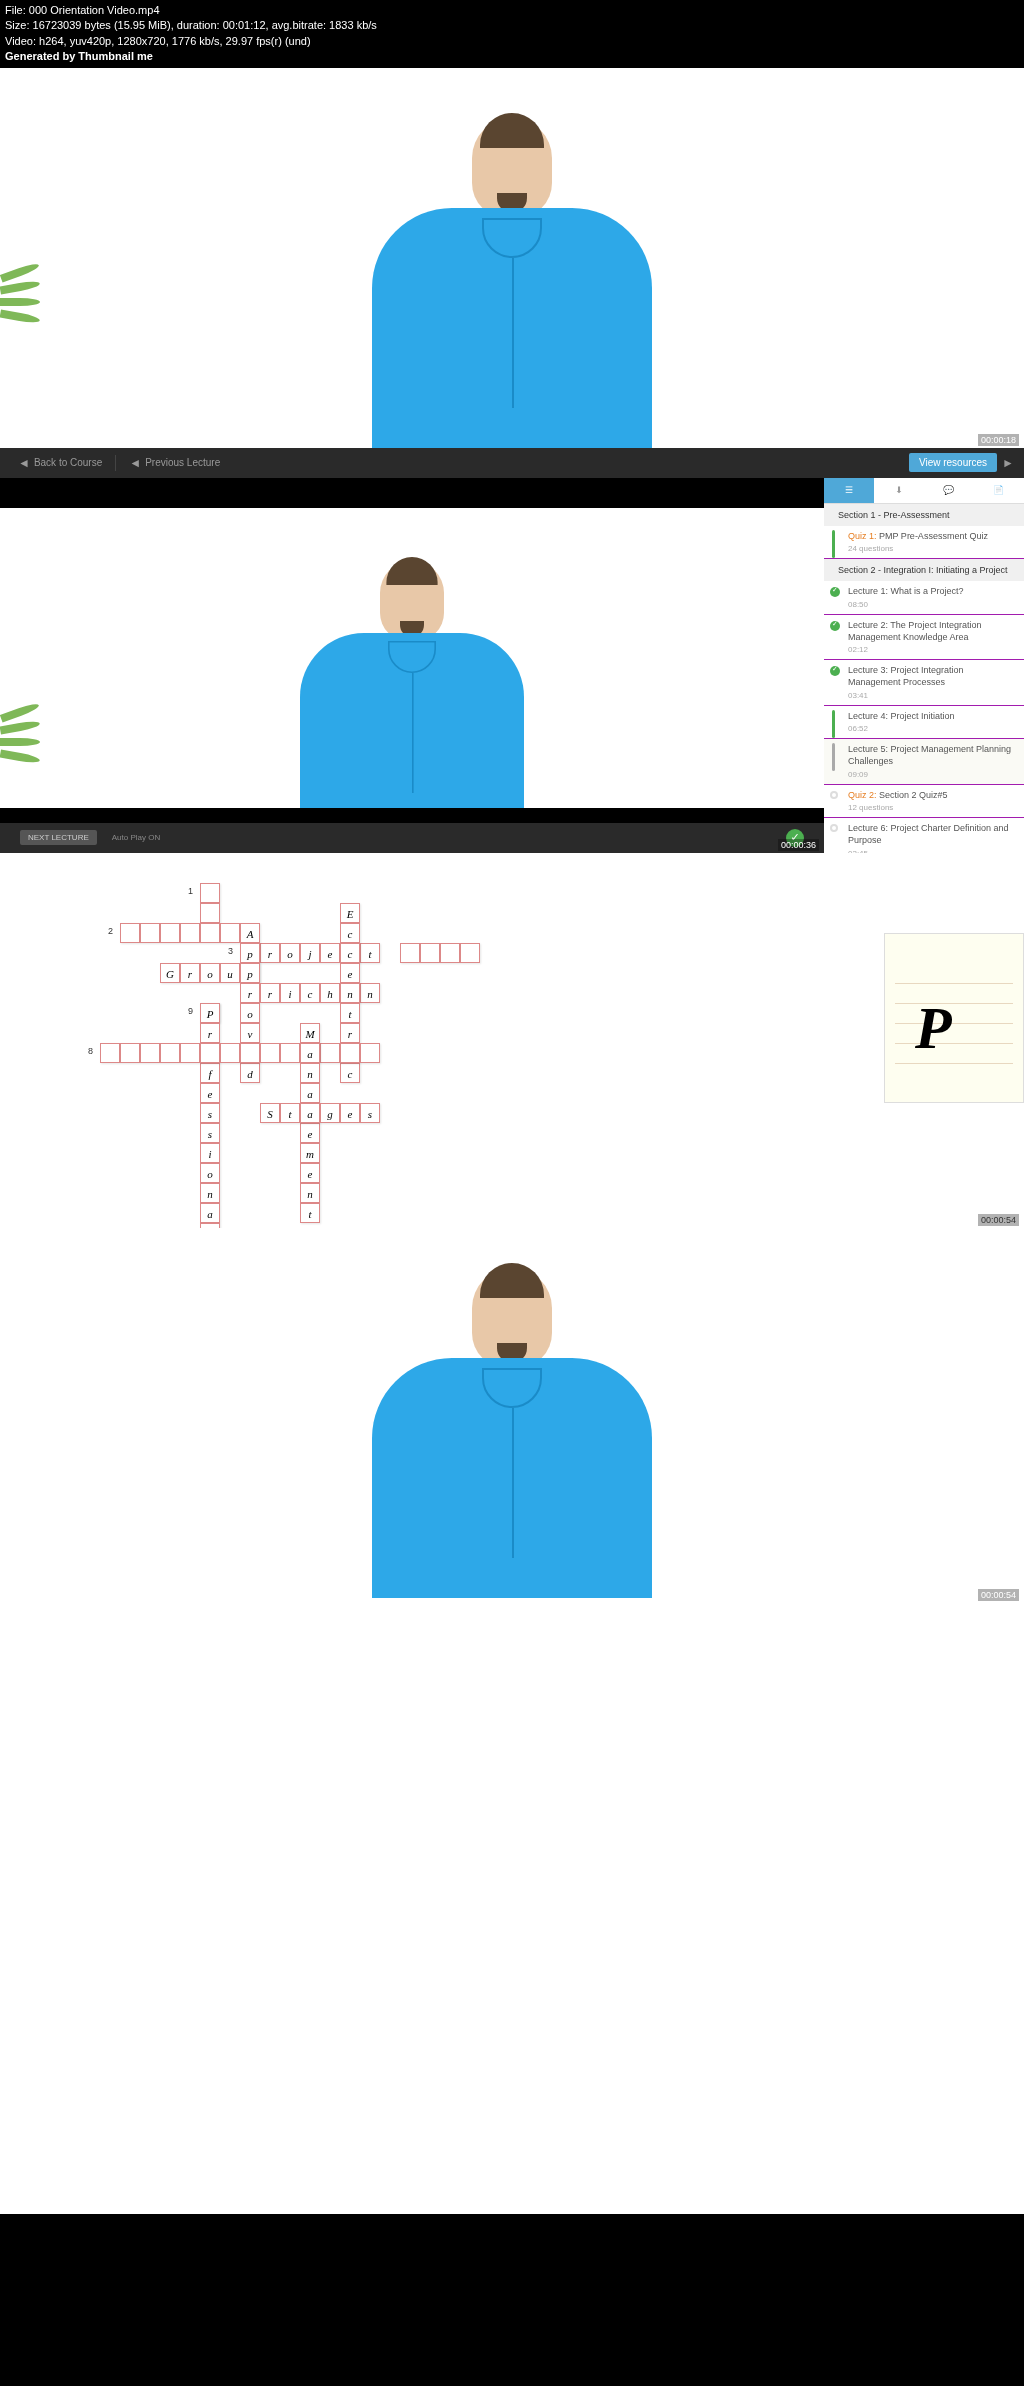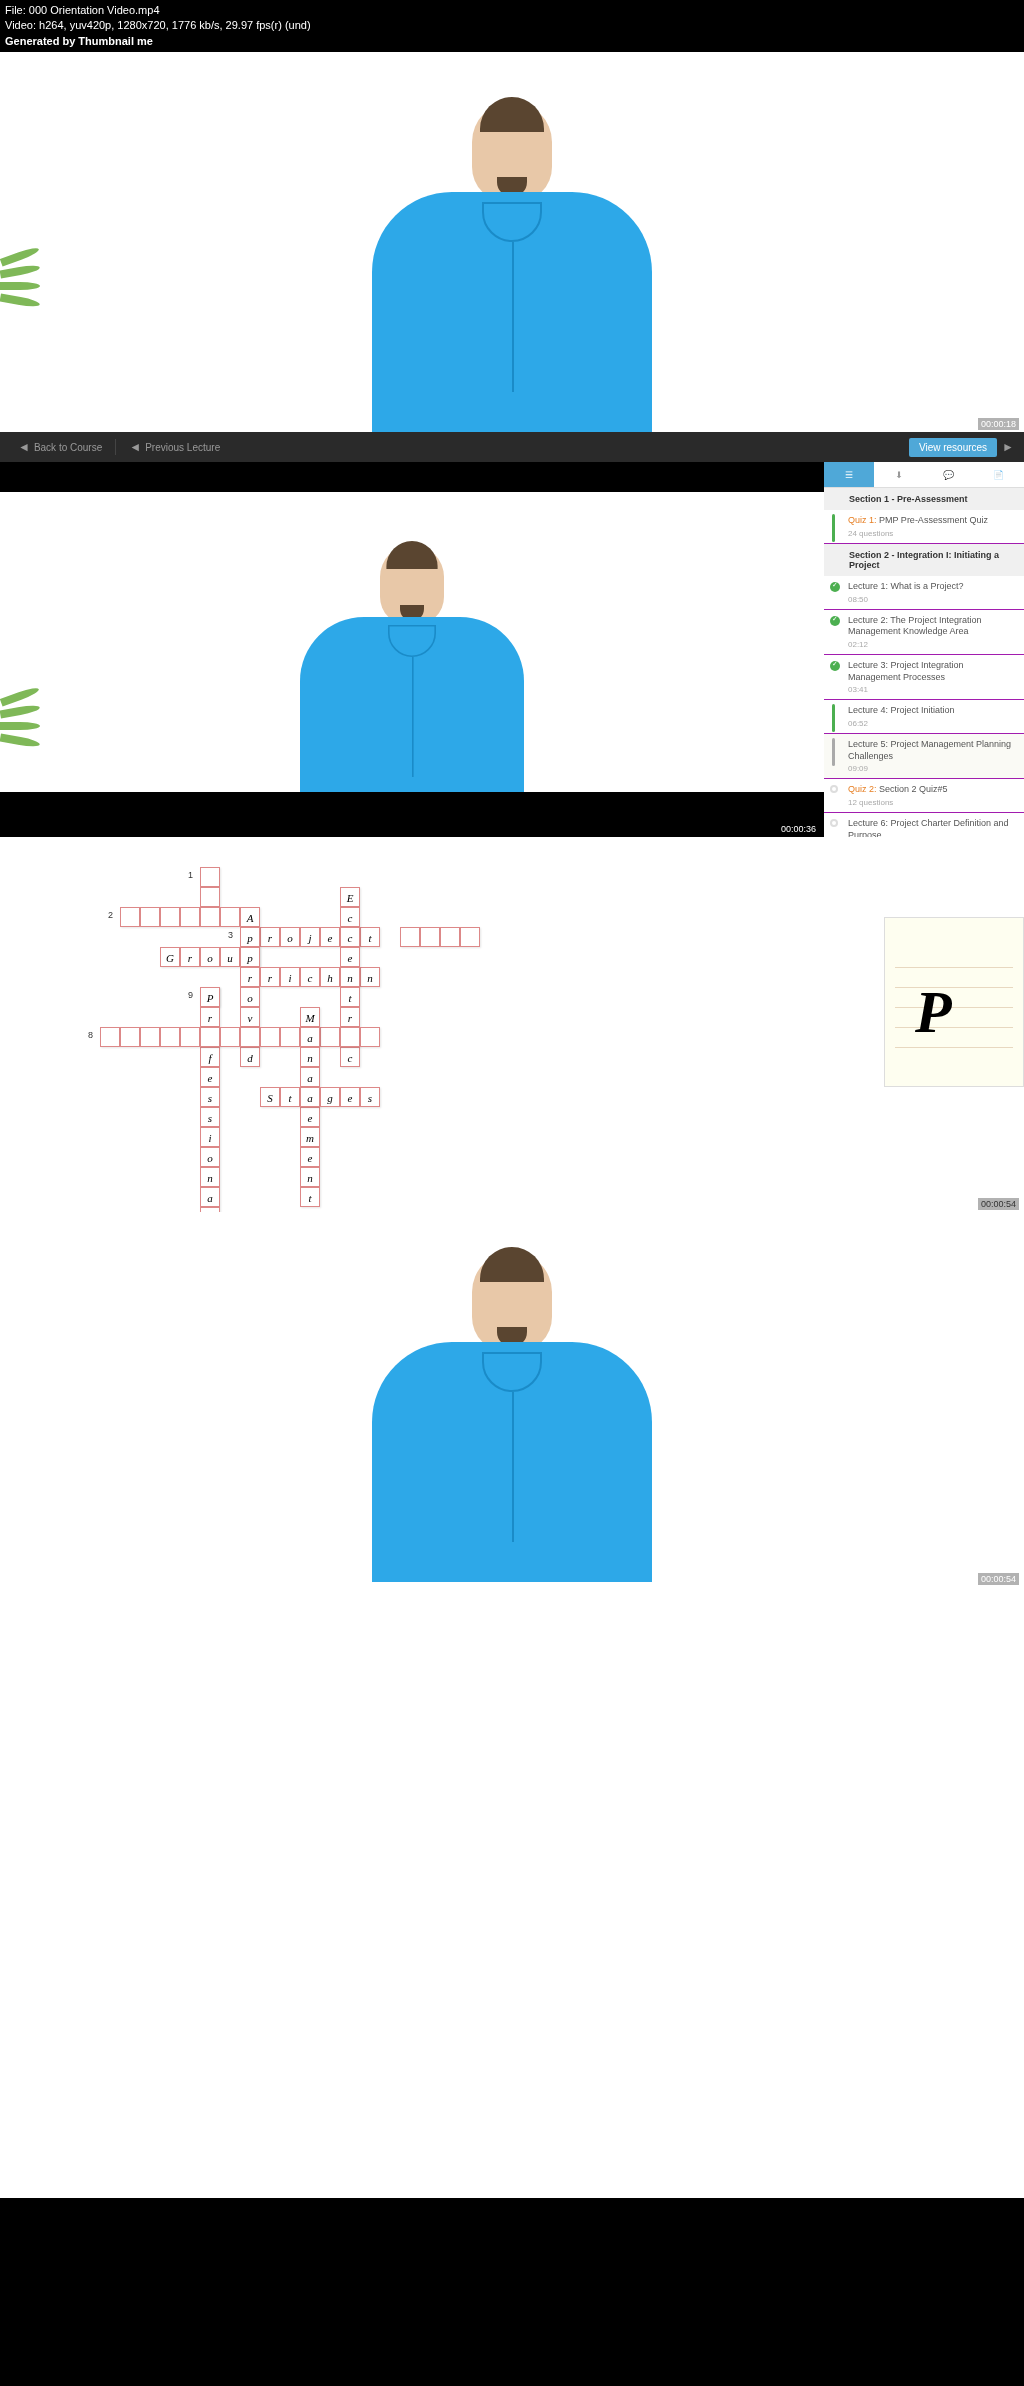--- a/index.html
+++ b/index.html
@@ -34,21 +34,21 @@
 .divider { width: 1px; height: 16px; background: #444; margin: 0 5px; }
 
 .layout2 { display: flex; height: 375px; }
 .video-left { flex: 1; background: #000; position: relative; }
 .video-left .video-area { height: 300px; margin-top: 30px; }
 .video-left .presenter { transform: translateX(-50%) scale(0.8); top: 20px; }
 .sidebar { width: 200px; background: #fff; font-size: 9px; overflow: hidden; }
 .tabs { display: flex; height: 26px; border-bottom: 1px solid #ddd; }
 .tab { flex: 1; display: flex; align-items: center; justify-content: center; color: #999; }
 .tab.active { background: #4fa8d8; color: #fff; }
-.section-header { background: #f0f0f0; padding: 6px 25px; font-weight: bold; font-size: 9px; color: #333; }
+.section-header { background: #f0f0f0; padding: 6px 14px; font-weight: normal; font-size: 9px; color: #333; }
 .lesson { padding: 5px 8px 5px 24px; position: relative; border-bottom: 1px solid #a21caf; }
 .lesson-title { color: #555; font-size: 9px; line-height: 1.3; }
 .lesson-meta { color: #aaa; font-size: 8px; margin-top: 2px; }
 .status { position: absolute; left: 6px; top: 6px; width: 10px; height: 10px; border-radius: 50%; }
 .status.done { background: #4caf50; }
 .status.done::after { content: '✓'; color: #fff; font-size: 7px; position: absolute; left: 2px; top: -1px; }
 .status.pending { border: 2px solid #ddd; width: 8px; height: 8px; }
 .status.bar { width: 3px; height: 28px; background: #4caf50; border-radius: 2px; left: 8px; top: 4px;}
 .quiz-label { color: #e67e22; }
 .lesson.active { background: #fafaf5; }
@@ -67,20 +67,21 @@
 .notepad-p { font-family: cursive; font-size: 60px; font-style: italic; position: absolute; top: 60px; left: 30px; font-weight: bold; }
 
 .white-strip { height: 611px; background: #fff; }
 .final .video-area { height: 375px; }
 </style>
 </head>
 <body>
 
 <div class="metadata">
   <div><span>File:</span> <span>000 Orientation Video.mp4</span></div>
+  <div><span>Size:</span> <span>16723039 bytes (15.95 MiB), duration: 00:01:12, avg.bitrate: 1833 kb/s</span></div>
   <div><span>Video:</span> <span>h264, yuv420p, 1280x720, 1776 kb/s, 29.97 fps(r) (und)</span></div>
   <div>Generated by Thumbnail me</div>
 </div>
 
 <div class="frame frame1">
   <div class="video-area">
     <div class="plant">
       <div class="leaf"></div>
         <div class="leaf"></div>
         <div class="leaf"></div>
@@ -126,20 +127,25 @@
       <div class="presenter">
         <div class="head">
             <div class="hair"></div>
             <div class="beard"></div>
           </div>
         <div class="shirt">
             <div class="collar"></div>
             <div class="buttons-line"></div>
           </div>
       </div>
+    </div>
+    <div class="bottom-bar">
+      <div class="next-lecture">NEXT LECTURE</div>
+      <div class="autoplay">Auto Play ON</div>
+      <div class="check-circle">✓</div>
     </div>
     <div class="timestamp">00:00:36</div>
   </div>
   <div class="sidebar">
     <div class="tabs">
       <div class="tab active">
           <span>☰</span>
         </div>
       <div class="tab">
           <span>⬇</span>

